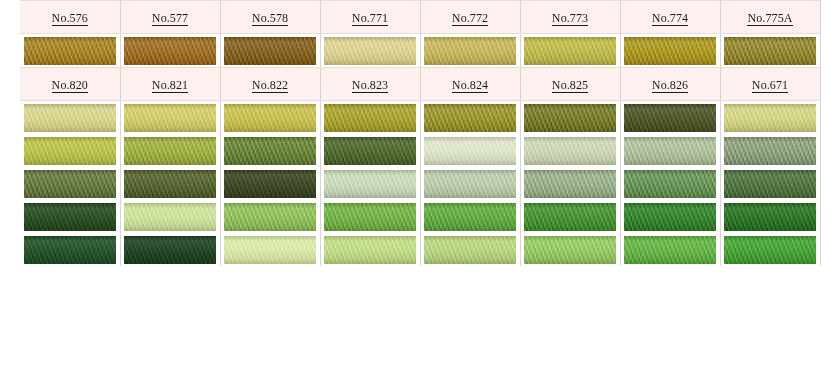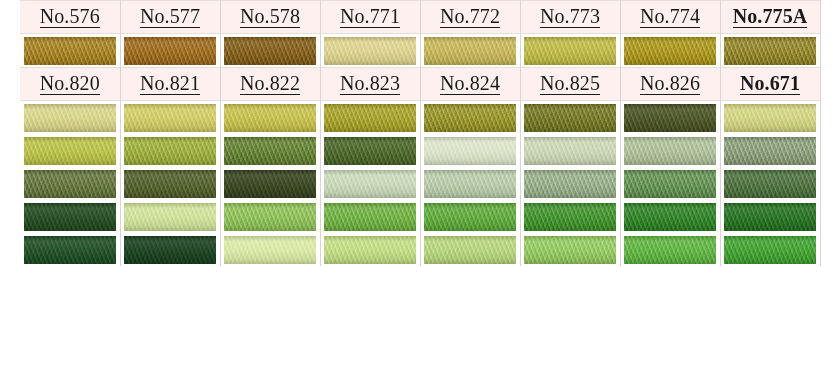--- a/index.html
+++ b/index.html
@@ -30,37 +30,37 @@
   tr.label-row { height: 33px; }
   tr.swatch-row { height: 33px; }
 
   td {
     border-right: 1px solid #d9d4d2;
     padding: 0;
     margin: 0;
     vertical-align: middle;
     text-align: center;
   }
-  td:last-child { border-right: 1px solid #d9d4d2; font-weight: bold; }
+  td:last-child { border-right: 1px solid #d9d4d2; }
 
   tr.label-row td {
     background: #fdf0ee;
     border-top: 1px solid #e6dedd;
     border-bottom: 1px solid #e6dedd;
   }
   tr.swatch-row td {
     background: #ffffff;
     border-top: none;
     border-bottom: none;
   }
 
   .code {
     display: inline-block;
     font-family: "Liberation Serif", "DejaVu Serif", serif;
-    font-size: 20px;
+    font-size: 12px;
     line-height: 1;
     color: #1a1a1a;
     letter-spacing: 0.1px;
     border-bottom: 1px solid #1a1a1a;
     padding-bottom: 1px;
     white-space: nowrap;
   }
 
   .swatch-wrap {
     display: flex;

